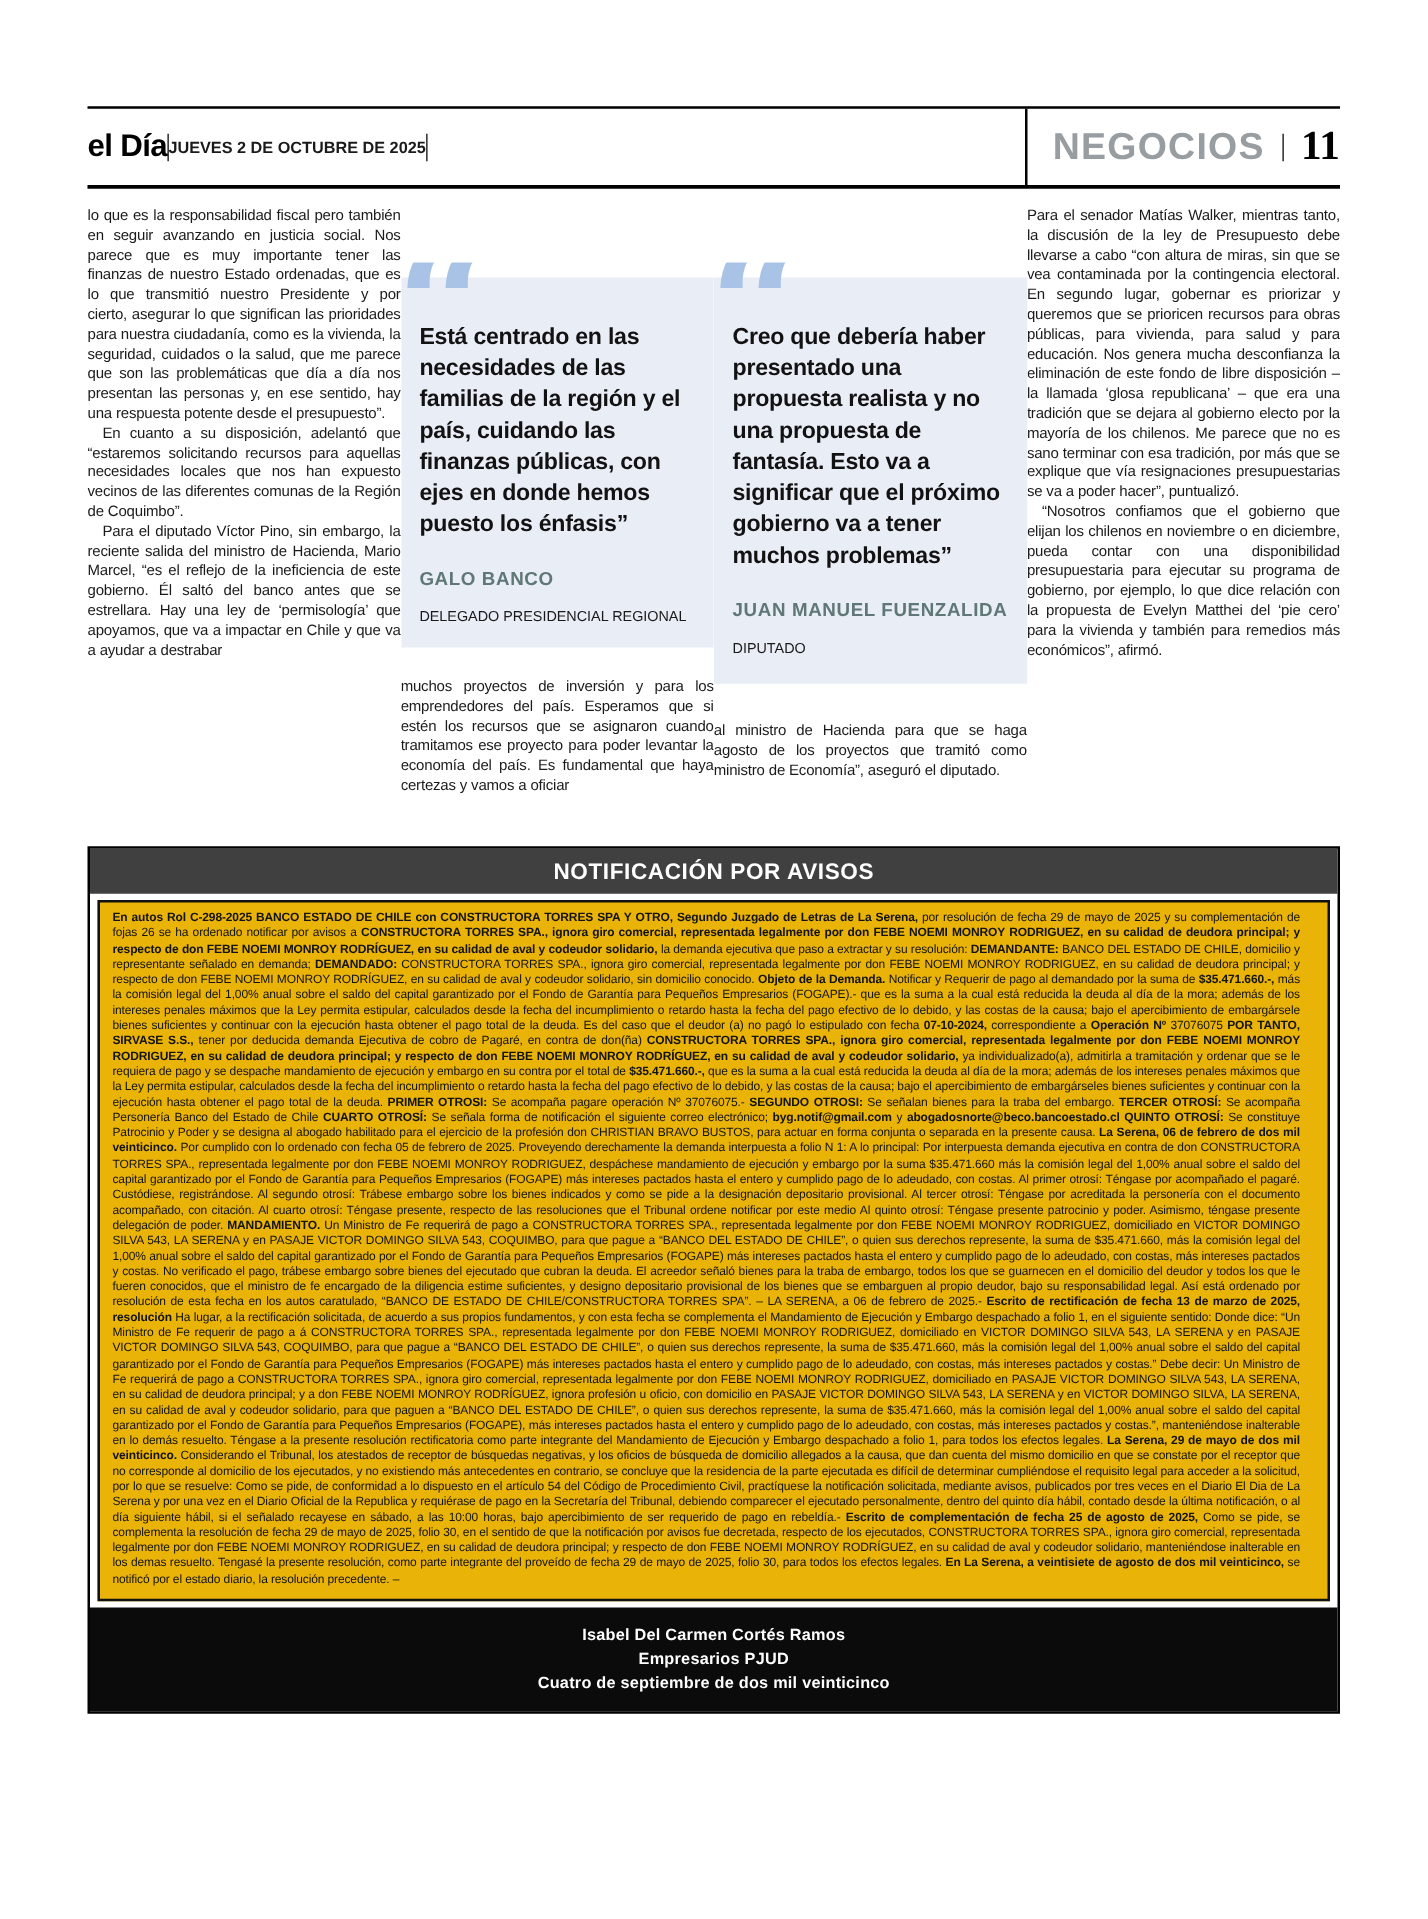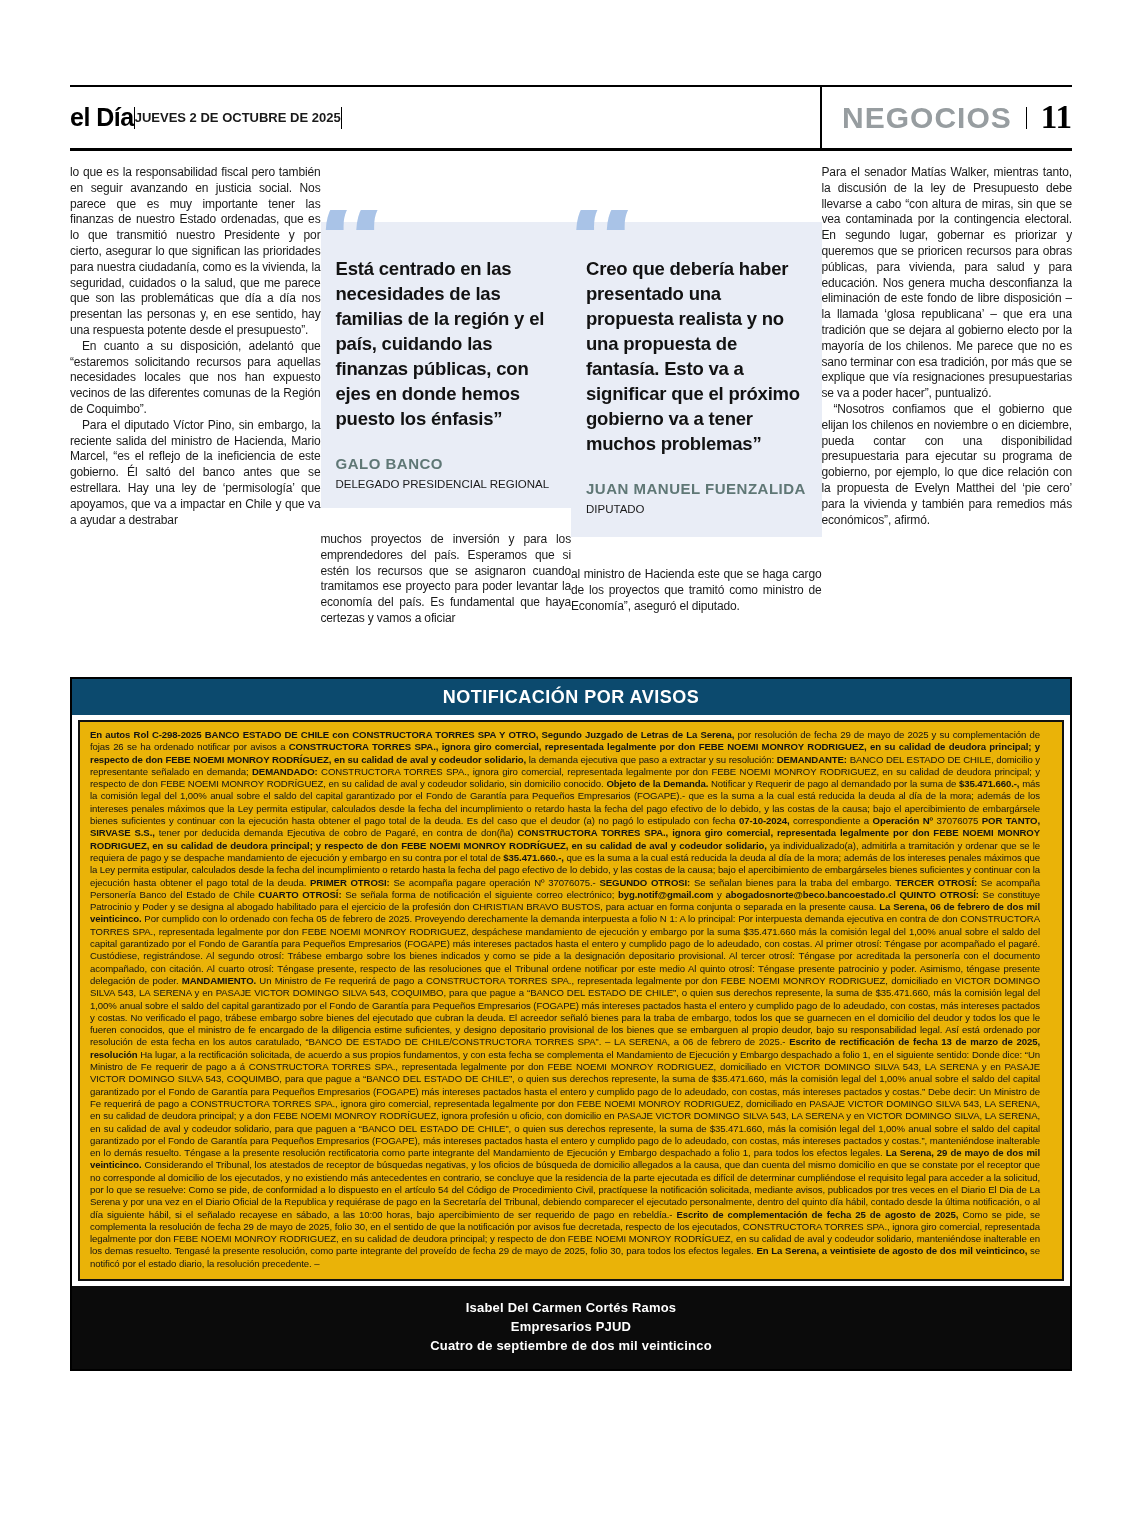--- a/index.html
+++ b/index.html
@@ -54,30 +54,30 @@
     pointer-events:none;
   }
   .quote-text{
     font-size:18.5px; line-height:25px; font-weight:800; color:#121212;
     letter-spacing:-0.2px;
   }
   .quote-name{
     margin-top:24px; font-size:15px; font-weight:800; color:#5f7775; letter-spacing:0.5px;
   }
   .quote-role{
-    margin-top:6px; font-size:11.5px; font-weight:500; color:#1a1a1a; letter-spacing:0px;
+    margin-top:16px; font-size:11.5px; font-weight:500; color:#1a1a1a; letter-spacing:0px;
   }
   .qb2 .quote-box{ padding-bottom:22px; }
 
   
   .notice{
     margin-top:16px; border:2px solid #000; background:#fff;
   }
   .notice-titlebar{
-    background:#0c4a6e; height:36px; display:flex; align-items:center; justify-content:center;
+    background:#404040; height:36px; display:flex; align-items:center; justify-content:center;
   }
   .notice-title{ color:#fff; font-size:18px; font-weight:800; letter-spacing:0.5px; }
   .notice-inner{ padding:5px 6px; }
   .notice-textbox{
     border:2px solid #111; padding:7px 22px 9px 10px; background:#eab308;
   }
   .legal{
     font-size:9.6px; line-height:12.3px; text-align:justify; color:#131313;
     letter-spacing:-0.1px;
   }
@@ -134,21 +134,21 @@
     <div class="col col3">
       <div class="quote-wrap qb2">
         <div class="quote-box">
           <div class="quote-glyph">“</div>
           <div class="quote-text">Creo que debería haber presentado una propuesta realista y no una propuesta de fantasía. Esto va a significar que el próximo gobierno va a tener muchos problemas”</div>
           <div class="quote-name">JUAN MANUEL FUENZALIDA</div>
           <div class="quote-role">DIPUTADO</div>
         </div>
       </div>
       <div class="body-text after-quote">
-          <p>al ministro de Hacienda este que se haga cargo de los proyectos que tramitó como ministro de Economía”, aseguró el diputado.</p>
+          <p>al ministro de Hacienda para que se haga agosto de los proyectos que tramitó como ministro de Economía”, aseguró el diputado.</p>
         </div>
     </div>
 
     <div class="col col4 body-text">
         <p>Para el senador Matías Walker, mientras tanto, la discusión de la ley de Presupuesto debe llevarse a cabo “con altura de miras, sin que se vea contaminada por la contingencia electoral. En segundo lugar, gobernar es priorizar y queremos que se prioricen recursos para obras públicas, para vivienda, para salud y para educación. Nos genera mucha desconfianza la eliminación de este fondo de libre disposición – la llamada ‘glosa republicana’ – que era una tradición que se dejara al gobierno electo por la mayoría de los chilenos. Me parece que no es sano terminar con esa tradición, por más que se explique que vía resignaciones presupuestarias se va a poder hacer”, puntualizó.</p>
         <p>“Nosotros confiamos que el gobierno que elijan los chilenos en noviembre o en diciembre, pueda contar con una disponibilidad presupuestaria para ejecutar su programa de gobierno, por ejemplo, lo que dice relación con la propuesta de Evelyn Matthei del ‘pie cero’ para la vivienda y también para remedios más económicos”, afirmó.</p>
       </div>
   </div>
 
   <div class="notice">

